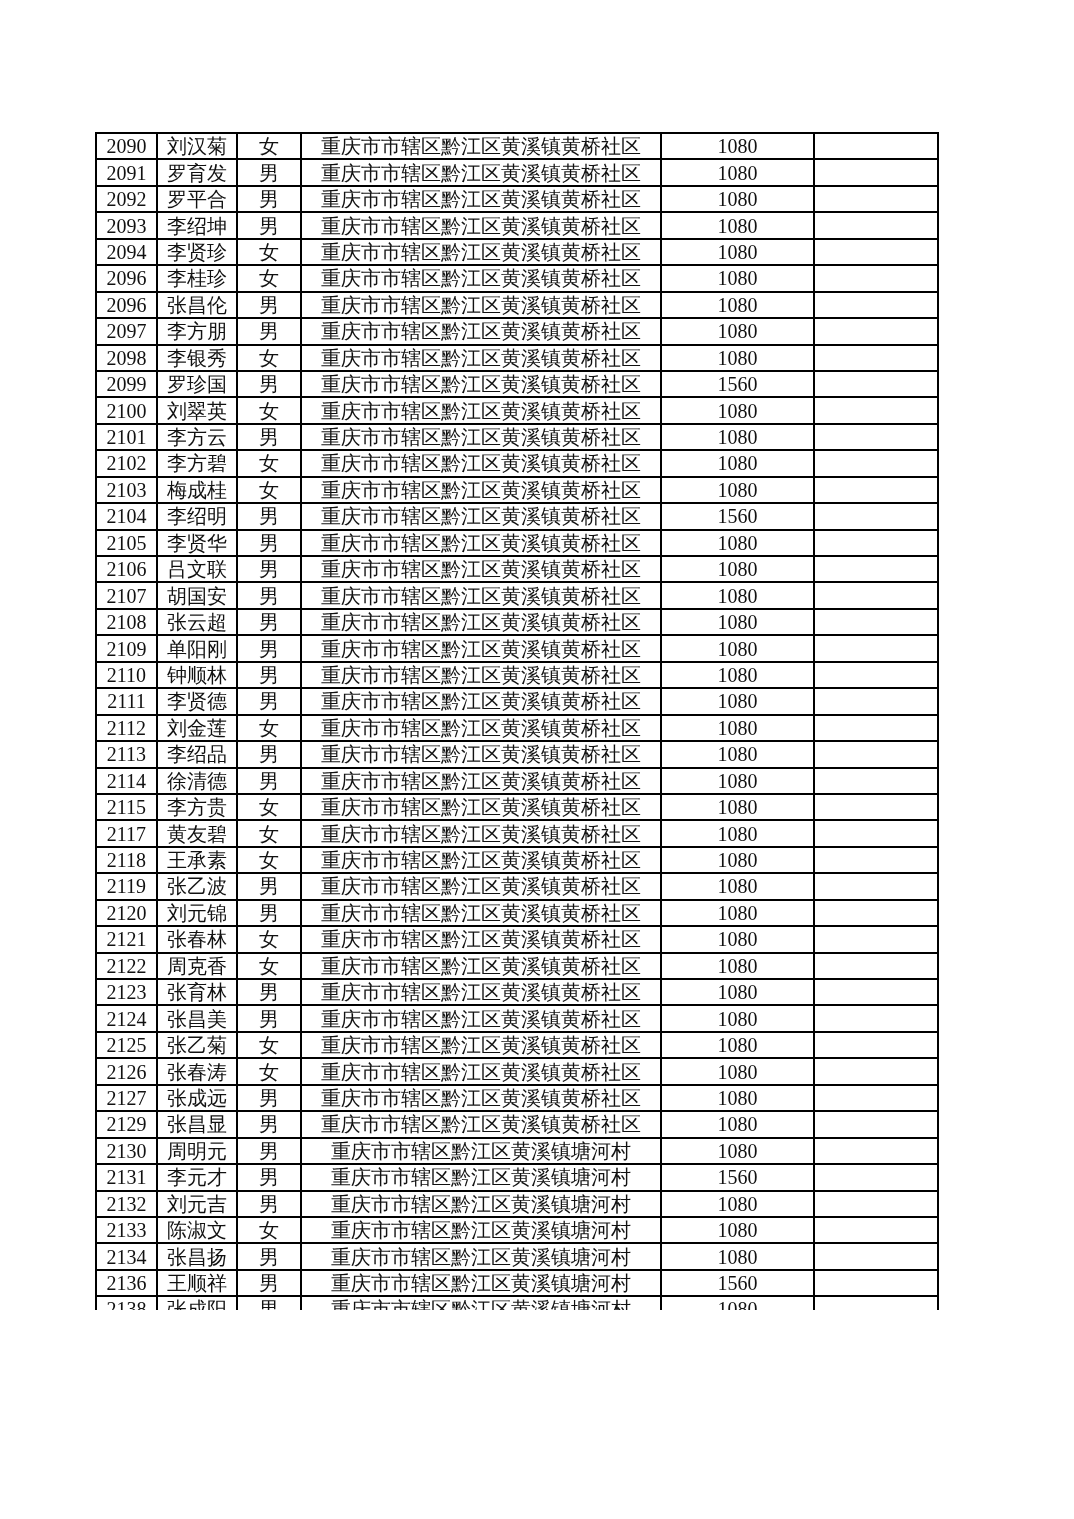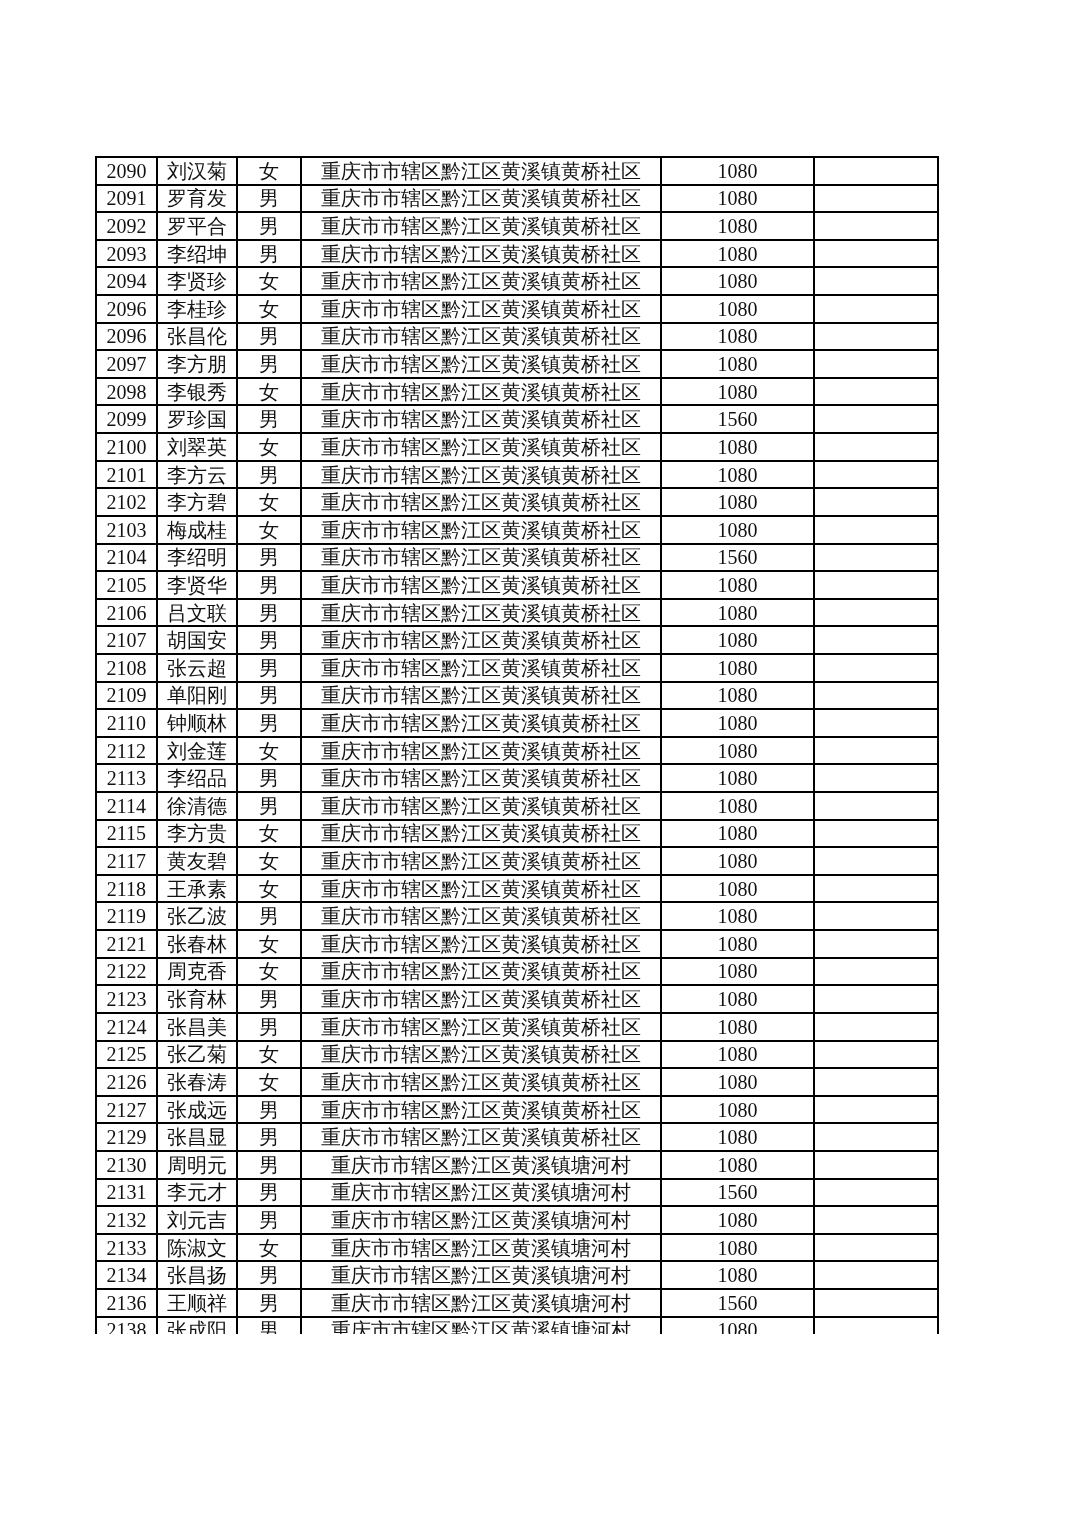--- a/index.html
+++ b/index.html
@@ -7,21 +7,20 @@
     padding: 0;
     background: #ffffff;
     font-family: "Liberation Serif", "DejaVu Serif", serif;
   }
   .page {
     position: relative;
     width: 1074px;
     height: 1310px;
     background: #ffffff;
     overflow: hidden;
-    margin-top: 24px;
   }
   table.roster {
     position: absolute;
     left: 95px;
     top: 132px;
     width: 842px;
     height: 1245px;
     border-collapse: collapse;
     table-layout: fixed;
   }
@@ -219,20 +218,28 @@
         </tr>
         <tr>
           <td>2110</td>
           <td>钟顺林</td>
           <td>男</td>
           <td>重庆市市辖区黔江区黄溪镇黄桥社区</td>
           <td>1080</td>
           <td></td>
         </tr>
         <tr>
+          <td>2111</td>
+          <td>李贤德</td>
+          <td>男</td>
+          <td>重庆市市辖区黔江区黄溪镇黄桥社区</td>
+          <td>1080</td>
+          <td></td>
+        </tr>
+        <tr>
           <td>2112</td>
           <td>刘金莲</td>
           <td>女</td>
           <td>重庆市市辖区黔江区黄溪镇黄桥社区</td>
           <td>1080</td>
           <td></td>
         </tr>
         <tr>
           <td>2113</td>
           <td>李绍品</td>
@@ -269,20 +276,28 @@
           <td>2118</td>
           <td>王承素</td>
           <td>女</td>
           <td>重庆市市辖区黔江区黄溪镇黄桥社区</td>
           <td>1080</td>
           <td></td>
         </tr>
         <tr>
           <td>2119</td>
           <td>张乙波</td>
+          <td>男</td>
+          <td>重庆市市辖区黔江区黄溪镇黄桥社区</td>
+          <td>1080</td>
+          <td></td>
+        </tr>
+        <tr>
+          <td>2120</td>
+          <td>刘元锦</td>
           <td>男</td>
           <td>重庆市市辖区黔江区黄溪镇黄桥社区</td>
           <td>1080</td>
           <td></td>
         </tr>
         <tr>
           <td>2121</td>
           <td>张春林</td>
           <td>女</td>
           <td>重庆市市辖区黔江区黄溪镇黄桥社区</td>

